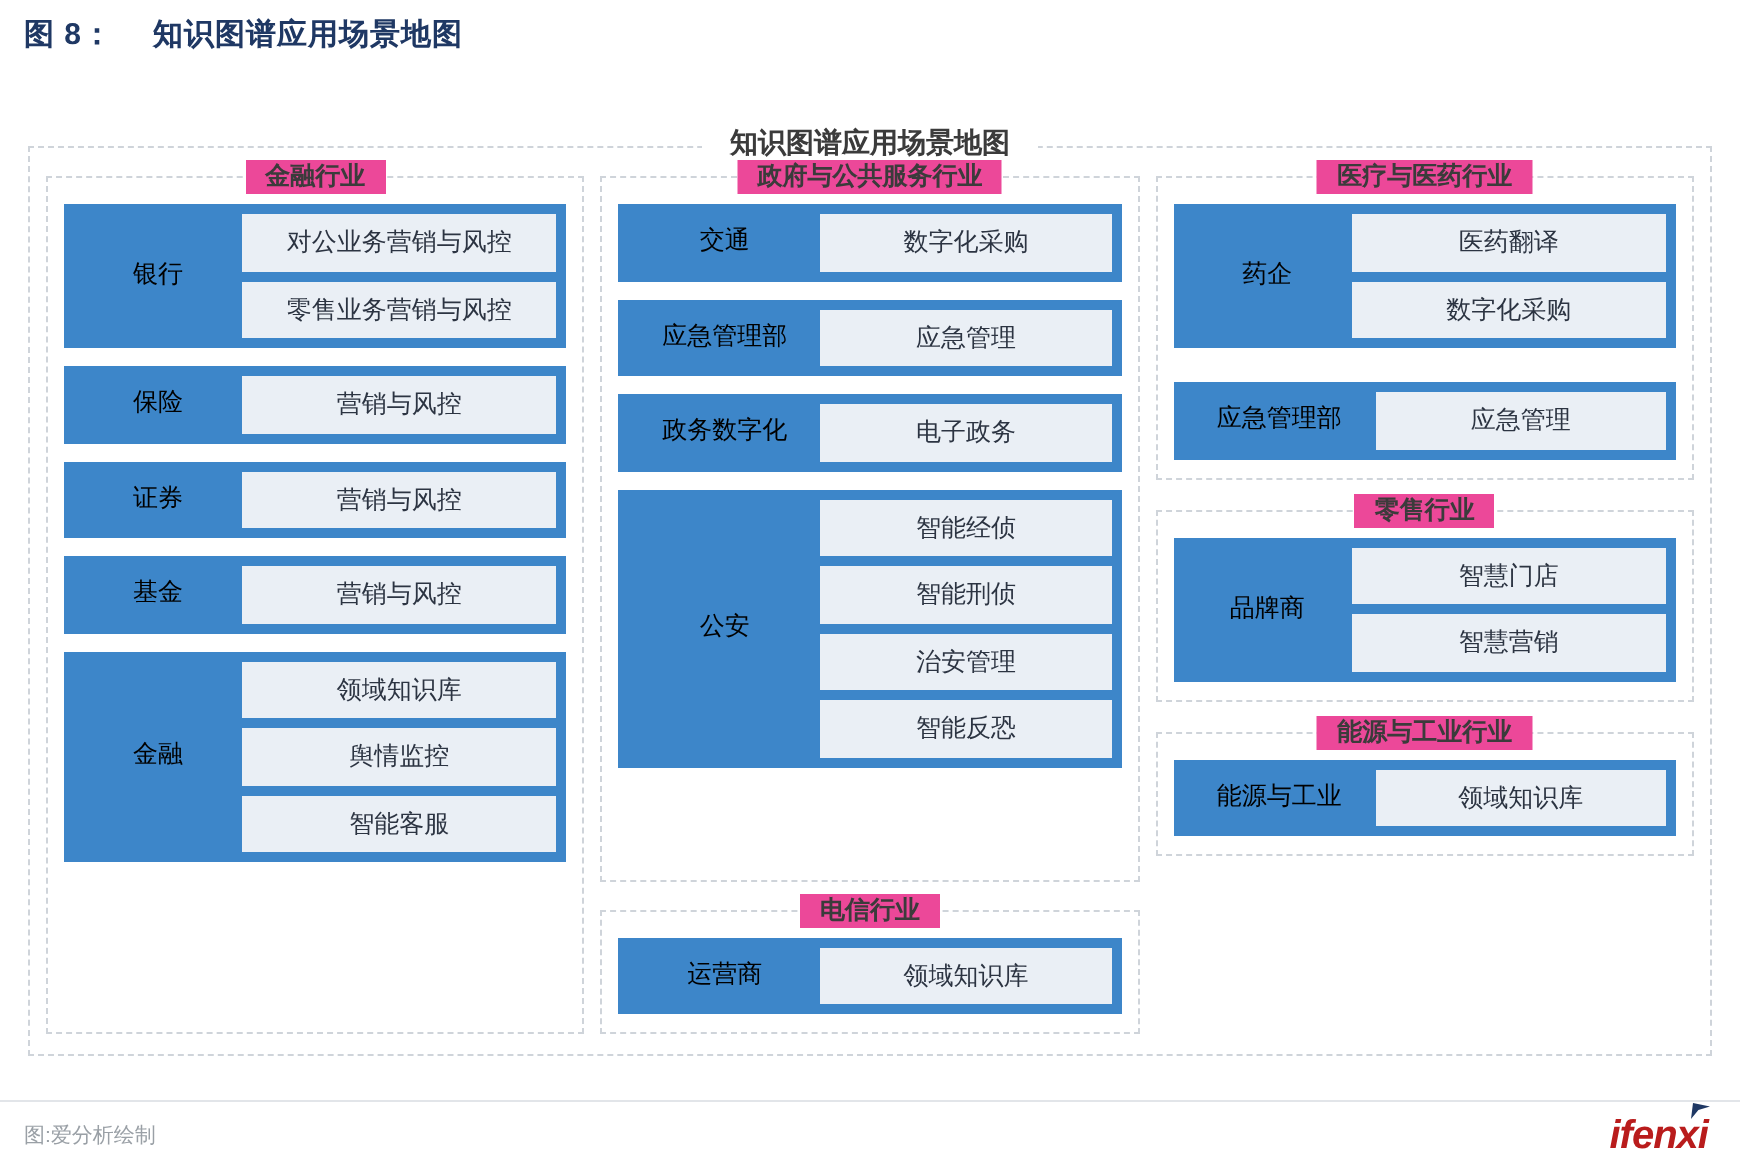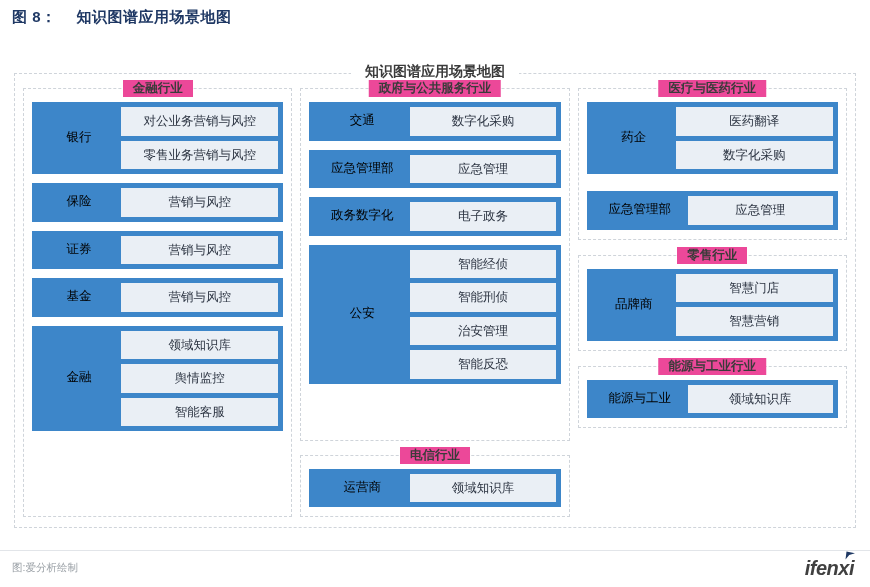--- a/index.html
+++ b/index.html
@@ -155,21 +155,21 @@
     white-space: nowrap;
     margin-top: 18px;
   }
   .brand {
     position: absolute;
     right: 16px;
     bottom: 9px;
     font-size: 20px;
     font-weight: bold;
     font-style: italic;
-    color: #404040;
+    color: #b91c1c;
     letter-spacing: -0.5px;
     line-height: 1;
   }
   .brand .flag {
     position: absolute;
     right: -2px;
     top: -7px;
   }
 </style>
 </head>

